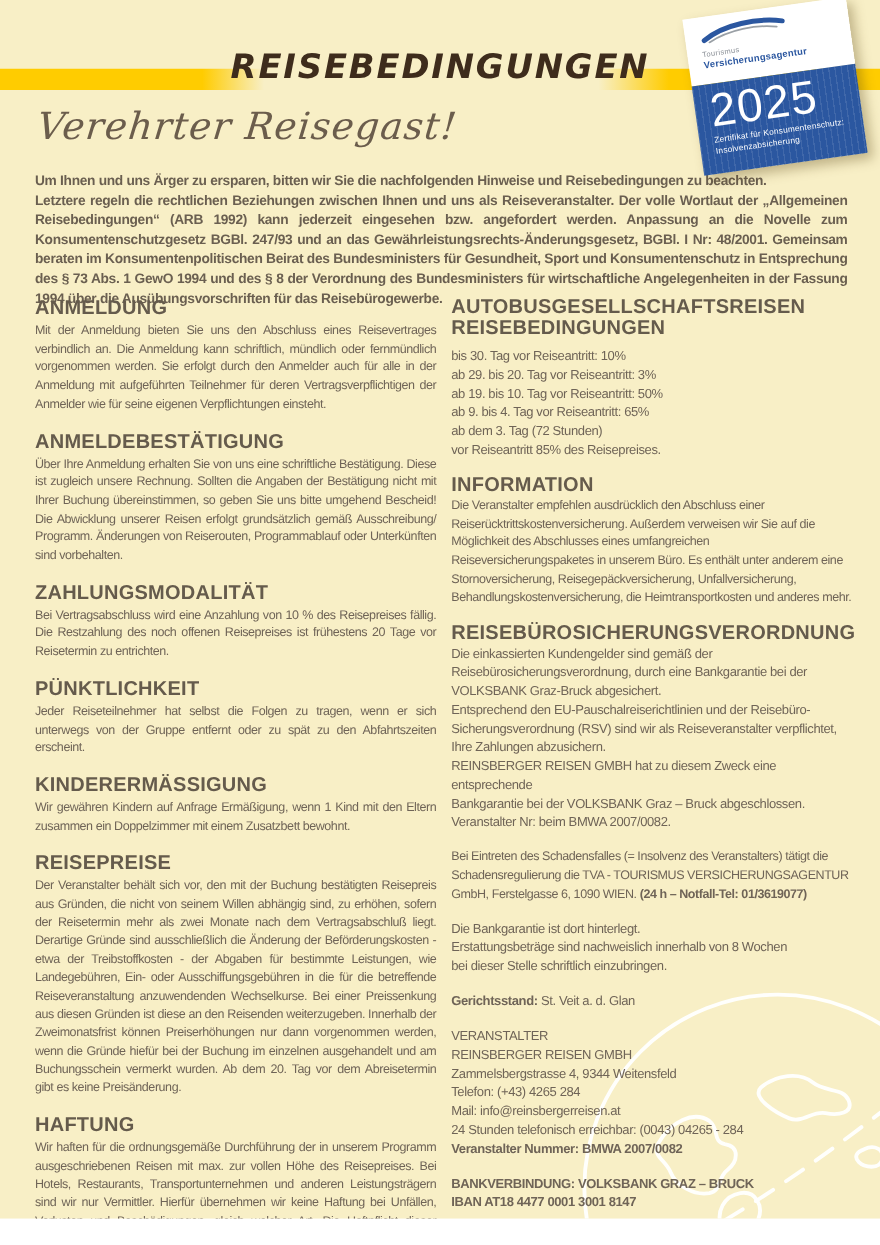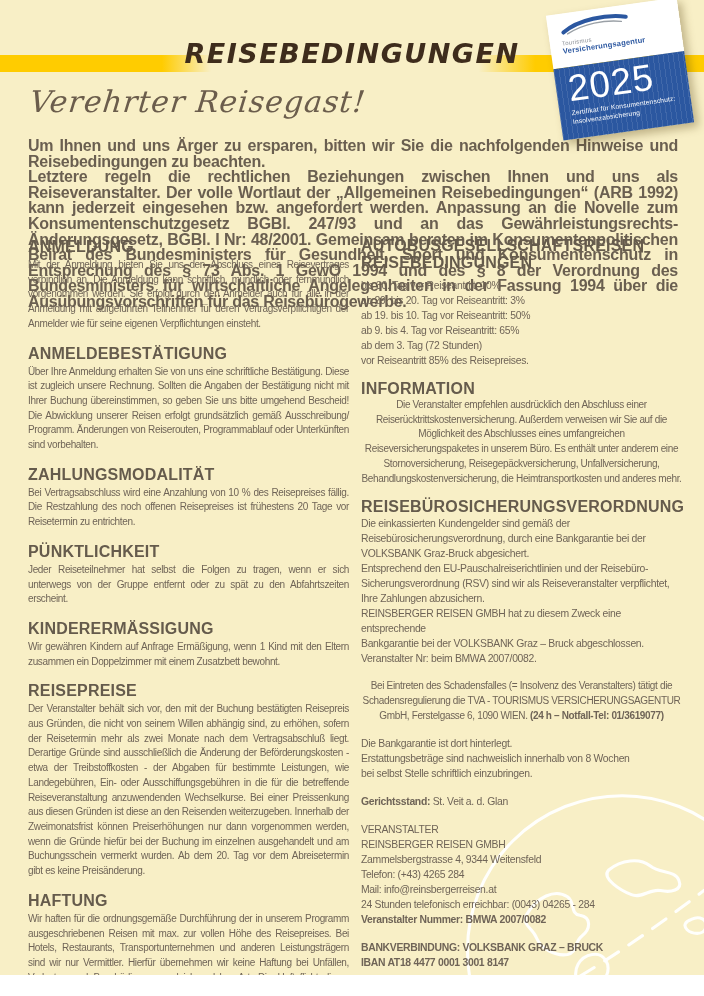--- a/index.html
+++ b/index.html
@@ -51,21 +51,21 @@
     height:72px;
     background:repeating-linear-gradient(90deg,rgba(255,255,255,.10) 0 1px,rgba(255,255,255,0) 1px 5px),#2B57A0;
     color:#fff;
     padding:2px 0 0 12px;box-sizing:border-box;
   }
   .badge-year{font-size:37px;line-height:40px;font-weight:400;letter-spacing:1px;}
   .badge-cert{font-size:6.6px;line-height:8.5px;letter-spacing:.2px;}
   
   .intro{
     position:absolute;top:138px;left:28px;width:650px;
-    font-size:16px;line-height:15.6px;letter-spacing:-0.25px;
+    font-size:11px;line-height:15.6px;letter-spacing:-0.25px;
     color:#6A5F50;font-weight:bold;
   }
   .intro p{margin:0;text-align:justify;}
   
   .cols{
     position:absolute;top:238px;left:28px;width:654px;
     display:flex;gap:12px;z-index:2;
   }
   .col{flex:1;min-width:0;}
   h2.sec-title{
@@ -73,21 +73,21 @@
     font-size:16px;letter-spacing:.2px;
     color:#655B4C;font-weight:bold;
   }
   .sec{margin-bottom:13px;}
   .sec p{
     margin:0;font-size:10px;line-height:14.7px;letter-spacing:-0.35px;
   }
   .col-left .sec p{text-align:justify;}
   .col-right{font-size:10.4px;line-height:15px;letter-spacing:-0.3px;}
   .col-right .line{white-space:normal;}
-  .col-right p{margin:0;text-align:center;}
+  .col-right p{margin:0;}
   .gap6{height:6px;}
   .b{font-weight:bold;}
   
   .globe{
     position:absolute;right:-78px;bottom:-128px;
     width:330px;height:330px;z-index:1;
   }
   .globe *{fill:none;stroke:#ffffff;stroke-width:3;stroke-linecap:round;stroke-linejoin:round;opacity:.95;}
 </style>
 </head>
@@ -186,21 +186,21 @@
         <div class="line">Veranstalter Nr: beim BMWA 2007/0082.</div>
       </div>
 
       <div class="sec">
         <p><span>Bei Eintreten des Schadensfalles (= Insolvenz des Veranstalters) tätigt die Schadensregulierung die TVA - TOURISMUS VERSICHERUNGSAGENTUR GmbH, Ferstelgasse 6, 1090 WIEN. </span><span class="b">(24 h – Notfall-Tel: 01/3619077)</span></p>
       </div>
 
       <div class="sec">
         <div class="line">Die Bankgarantie ist dort hinterlegt.</div>
         <div class="line">Erstattungsbeträge sind nachweislich innerhalb von 8 Wochen</div>
-        <div class="line">bei selbst Stelle schriftlich einzubringen.</div>
+        <div class="line">bei dieser Stelle schriftlich einzubringen.</div>
       </div>
 
       <div class="sec">
         <span class="b">Gerichtsstand:</span><span> St. Veit a. d. Glan</span>
       </div>
 
       <div class="sec">
         <div class="line">VERANSTALTER</div>
         <div class="line">REINSBERGER REISEN GMBH</div>
         <div class="line">Zammelsbergstrasse 4, 9344 Weitensfeld</div>

